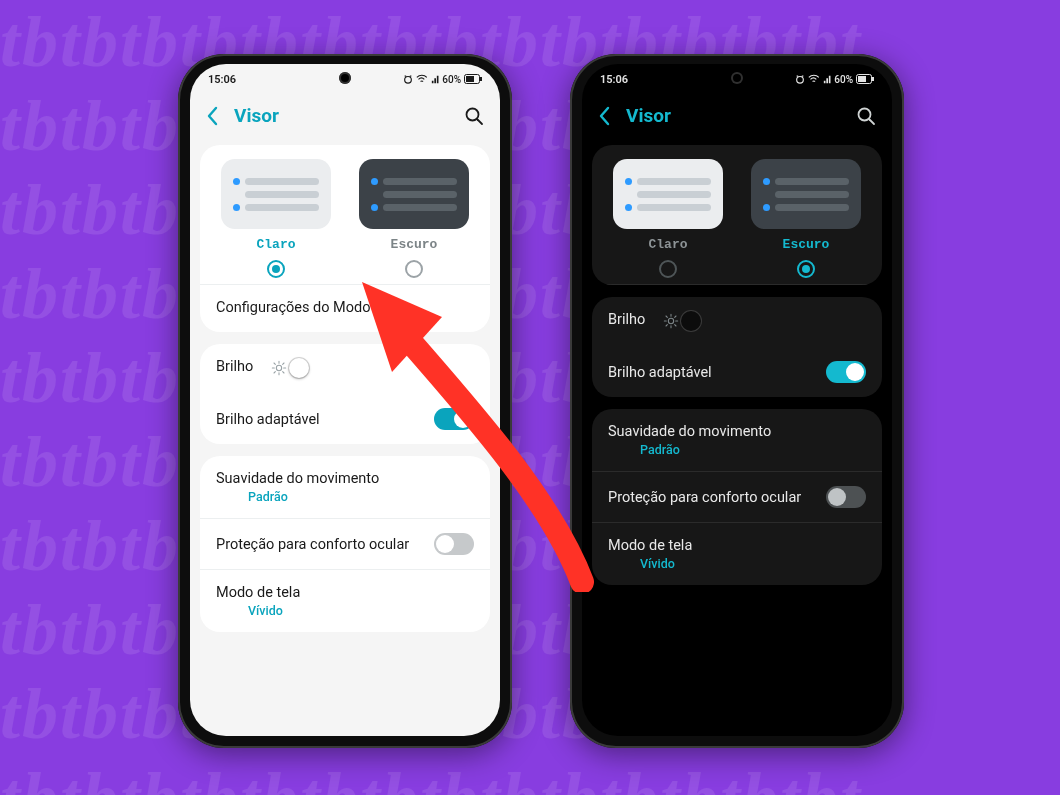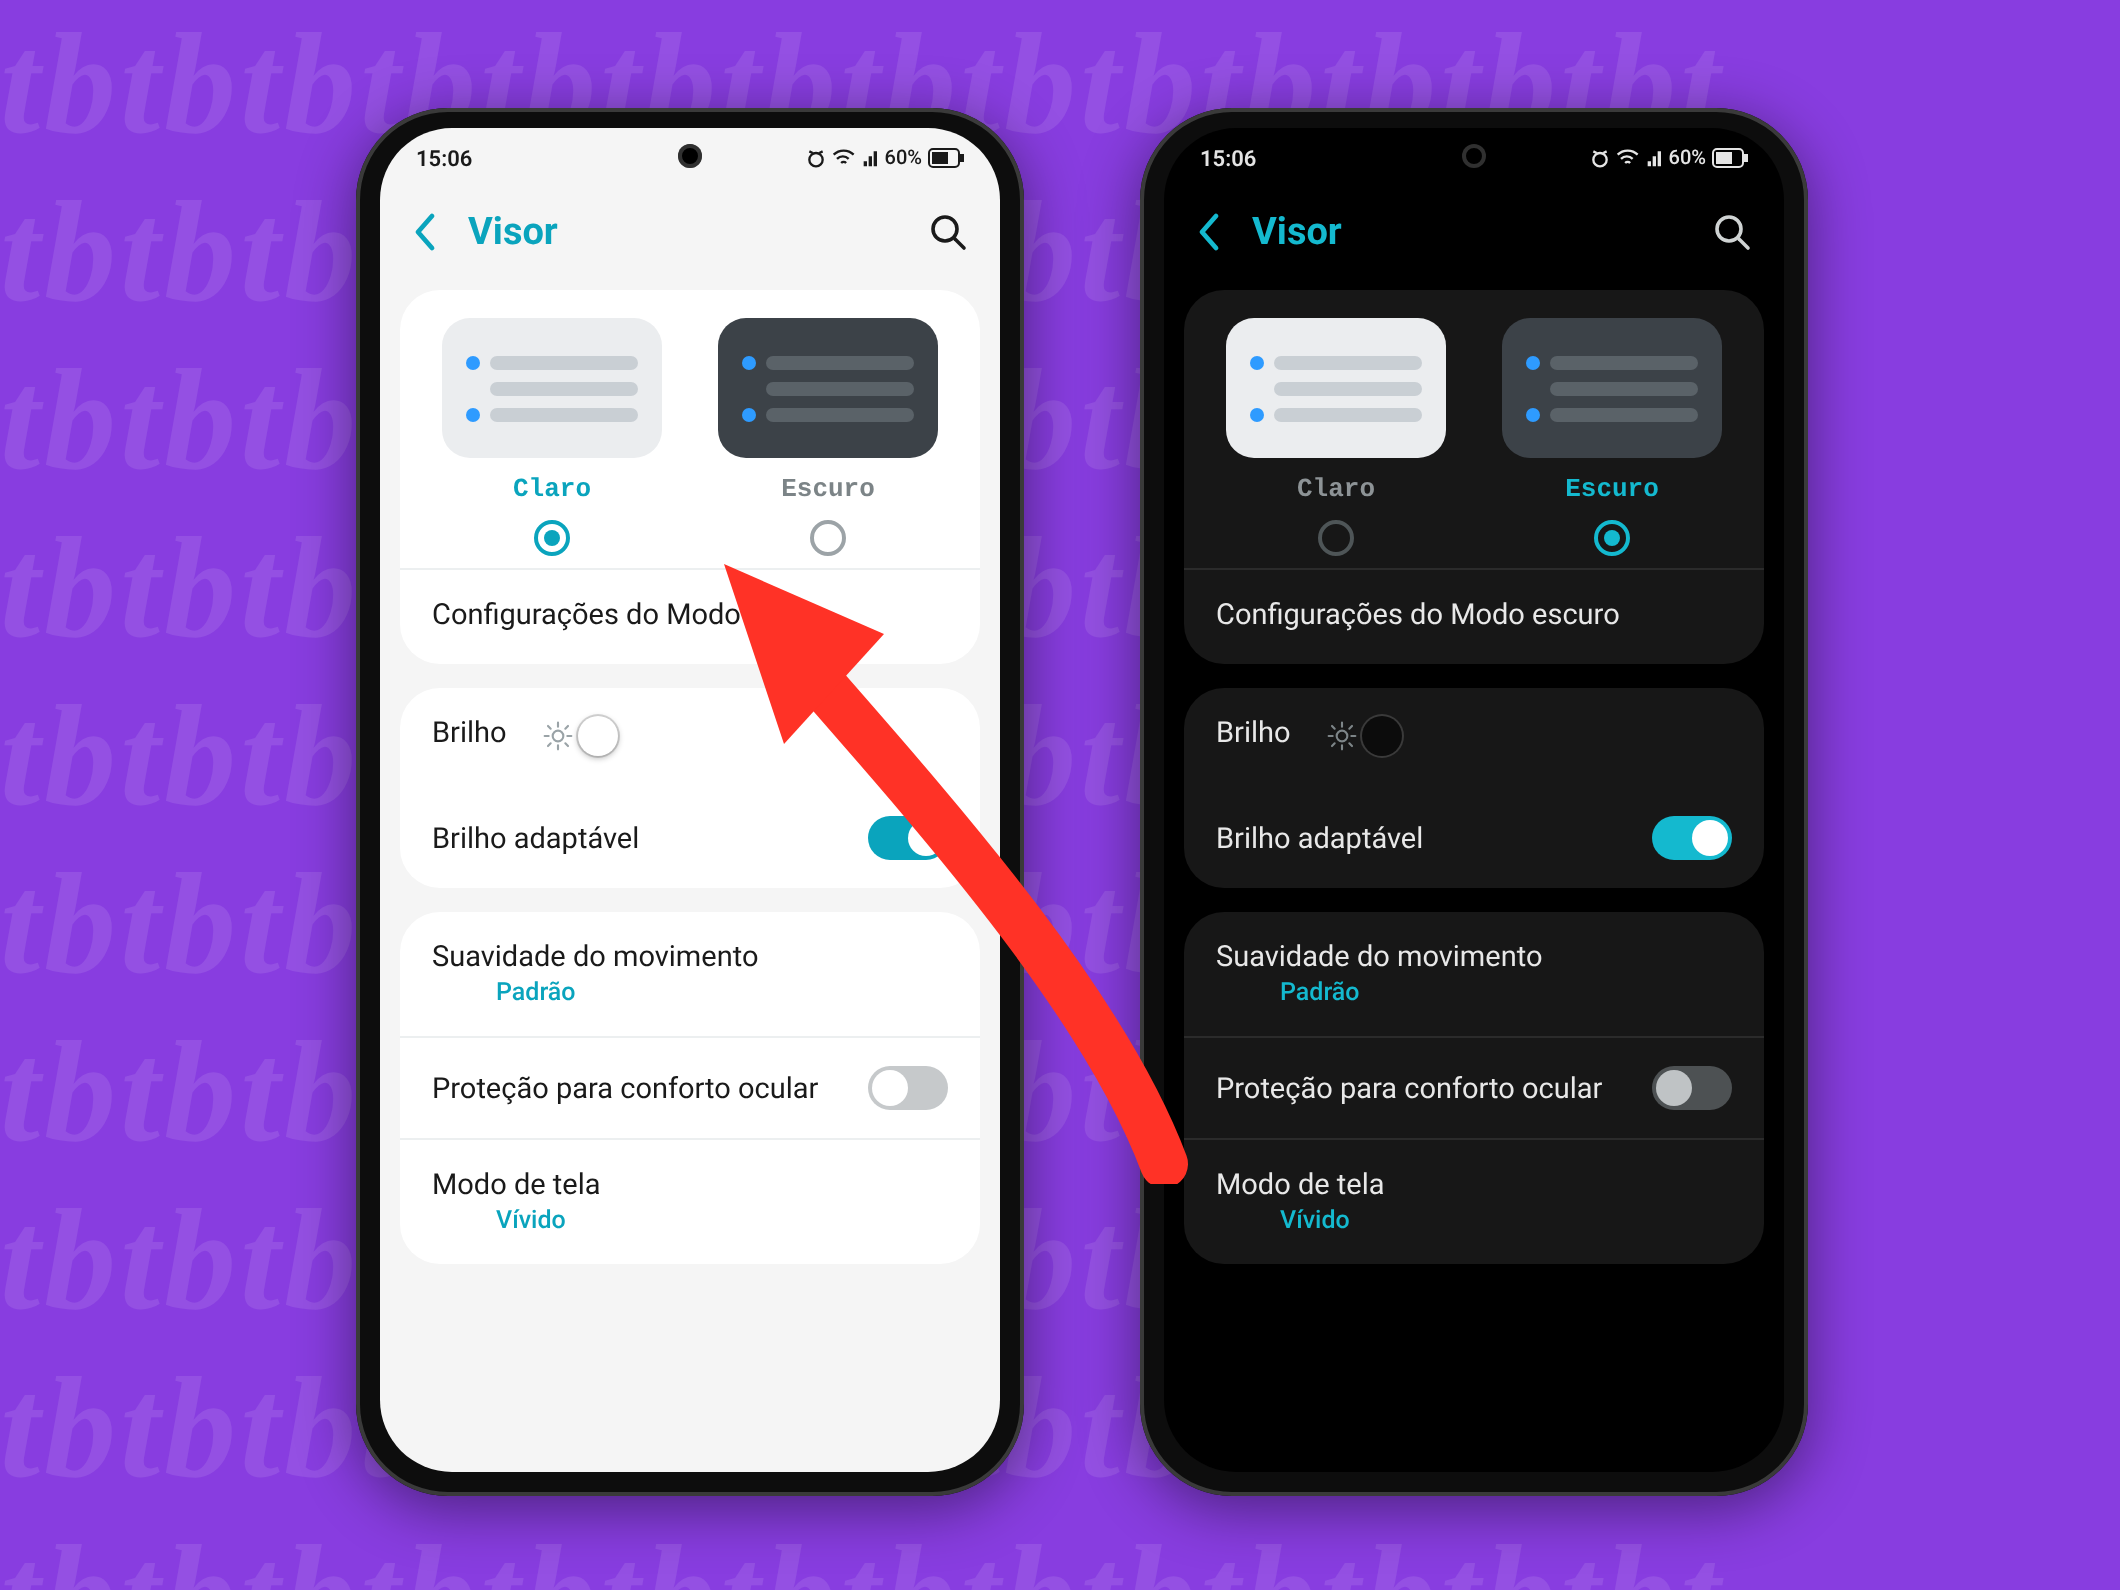--- a/index.html
+++ b/index.html
@@ -416,23 +416,20 @@
               <div class="tline">
                   <span class="tdot"></span>
                   <span class="tbar"></span>
                 </div>
             </div>
             <div class="lbl">Escuro</div>
             <div class="radio"></div>
           </div>
         </div>
         <div class="sep"></div>
-        <div class="mode-row">
-          <span>Configurações do Modo escuro</span>
-        </div>
       </div>
 
       <div class="card">
         <div class="bright">
           <div style="font-size:14.5px;">Brilho</div>
           <div class="slider-row">
             <svg class="sun" viewBox="0 0 24 24">
                 <circle cx="12" cy="12" r="4" fill="none" stroke="#7d8588" stroke-width="1.6"></circle>
                 <g stroke="#7d8588" stroke-width="1.6" stroke-linecap="round">
                   <path d="M12 2v3M12 19v3M2 12h3M19 12h3M4.5 4.5l2 2M17.5 17.5l2 2M4.5 19.5l2-2M17.5 6.5l2-2"></path>

